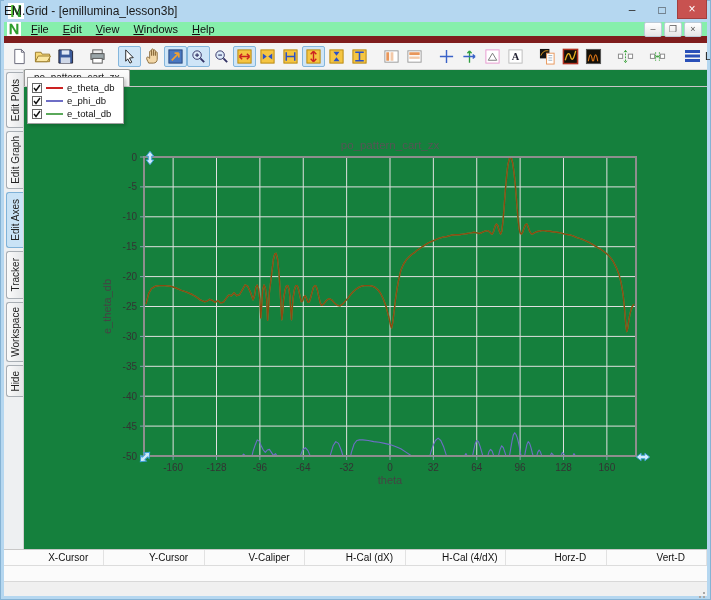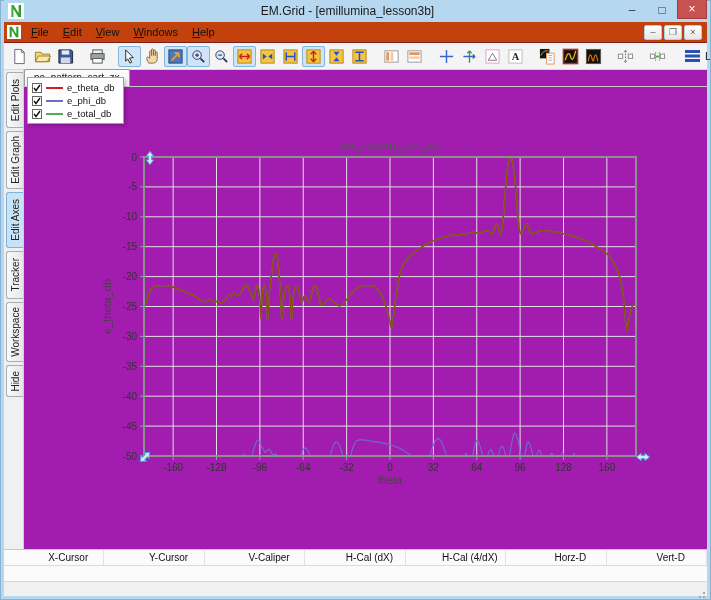--- a/index.html
+++ b/index.html
@@ -2,28 +2,28 @@
 <html><head>
 <meta charset="utf-8">
 <style>
   html,body{margin:0;padding:0;width:711px;height:600px;overflow:hidden;
     font-family:"Liberation Sans","DejaVu Sans",sans-serif;background:#fff;}
   *{box-sizing:border-box;}
   .window{width:711px;height:600px;display:flex;flex-direction:column;
     border:4px solid #b5d7f0;border-top:none;outline:1px solid #86b3d4;outline-offset:-1px;background:#f0f0f0;}
   
   .titlebar{height:22px;background:#b5d7f0;display:flex;align-items:center;position:relative;flex:0 0 auto;padding-left:4px;}
-  .titlebar .title{position:absolute;left:0;right:16px;text-align:center;font-size:12px;color:#1a1a1a;}
+  .titlebar .title{position:absolute;left:0;right:16px;font-size:12px;color:#1a1a1a;}
   .app-icon{width:16px;height:16px;display:inline-flex;}
   .win-controls{margin-left:auto;display:flex;align-items:flex-start;height:100%;z-index:2;}
   .win-btn{width:30px;height:19px;display:flex;align-items:center;justify-content:center;
     font-size:12px;color:#333;cursor:default;}
   .win-btn.close{background:#c85250;color:#fff;border:1px solid #a23f3e;border-top:none;}
   
-  .menubar{height:21px;background:#c2410c;border-bottom:1px solid #7f1d1d;display:flex;align-items:center;padding:0 3px;flex:0 0 auto;}
+  .menubar{height:21px;background:#86efac;border-bottom:7px solid #7f1d1d;display:flex;align-items:center;padding:0 3px;flex:0 0 auto;}
   .menu-item{font-size:11px;color:#111;padding:2px 7px;}
   .menu-item u{text-decoration:underline;}
   .mdi-controls{margin-left:auto;display:flex;gap:2px;padding-right:2px;}
   .mdi-btn{width:18px;height:15px;border:1px solid #bccbd8;background:linear-gradient(#ffffff,#e6e6e6);
     display:flex;align-items:center;justify-content:center;font-size:9px;color:#555;border-radius:2px;}
   
   .toolbar{height:27px;background:#f4f4f4;border-bottom:1px solid #d8d8d8;display:flex;align-items:center;padding:0 4px;flex:0 0 auto;}
   .tb-btn{width:23px;height:21px;display:flex;align-items:center;justify-content:center;border:1px solid transparent;border-radius:2px;flex:0 0 auto;}
   .tb-btn svg{width:17px;height:17px;display:block;}
   .tb-btn.active{background:#cfe5f7;border-color:#84b6dc;}
@@ -31,21 +31,21 @@
   .layout-btn{width:auto;padding:0 6px;font-size:11px;color:#222;gap:4px;}
   .layout-btn svg{width:16px;height:14px;}
   
   .content{flex:1 1 auto;display:flex;min-height:0;background:#f0f0f0;}
   .tabstrip{width:19px;flex:0 0 auto;display:flex;flex-direction:column;padding-top:2px;background:#eef0f2;}
   .side-tab{width:17px;margin-left:2px;margin-bottom:3px;border:1px solid #a8aeb4;border-right:none;
     border-radius:3px 0 0 3px;background:linear-gradient(to right,#fbfbfb,#e4e6e8);
     display:flex;align-items:center;justify-content:center;}
   .side-tab span{writing-mode:vertical-rl;transform:rotate(180deg);font-size:10px;color:#222;}
   .side-tab.selected{background:#c9e3f6;border-color:#7fb2d8;}
-  .main{flex:1 1 auto;background:#a21caf;position:relative;border-left:1px solid #d0d0d0;min-width:0;}
+  .main{flex:1 1 auto;background:#15803d;position:relative;border-left:1px solid #d0d0d0;min-width:0;}
   .doctab-row{height:17px;border-bottom:1px solid #c6c6c6;display:flex;align-items:flex-end;}
   .doctab{height:17px;padding:2px 9px 1px 9px;border:1px solid #9a9a9a;border-bottom:none;
     border-radius:2px 2px 0 0;background:linear-gradient(#fdfdfd,#f0f0f0);font-size:10px;color:#222;}
   .legend{position:absolute;left:3px;top:7px;background:#fff;border:1px solid #a0a0a0;
     box-shadow:2px 2px 3px rgba(0,0,0,.18);padding:3px 8px 3px 4px;z-index:3;}
   .lg-row{display:flex;align-items:center;height:13px;gap:4px;}
   .lg-check{width:10px;height:10px;border:1px solid #666;background:#fff;display:inline-flex;align-items:center;justify-content:center;}
   .lg-check svg{width:8px;height:8px;}
   .lg-line{width:17px;height:2px;display:inline-block;}
   .lg-label{font-size:9.5px;color:#111;}

